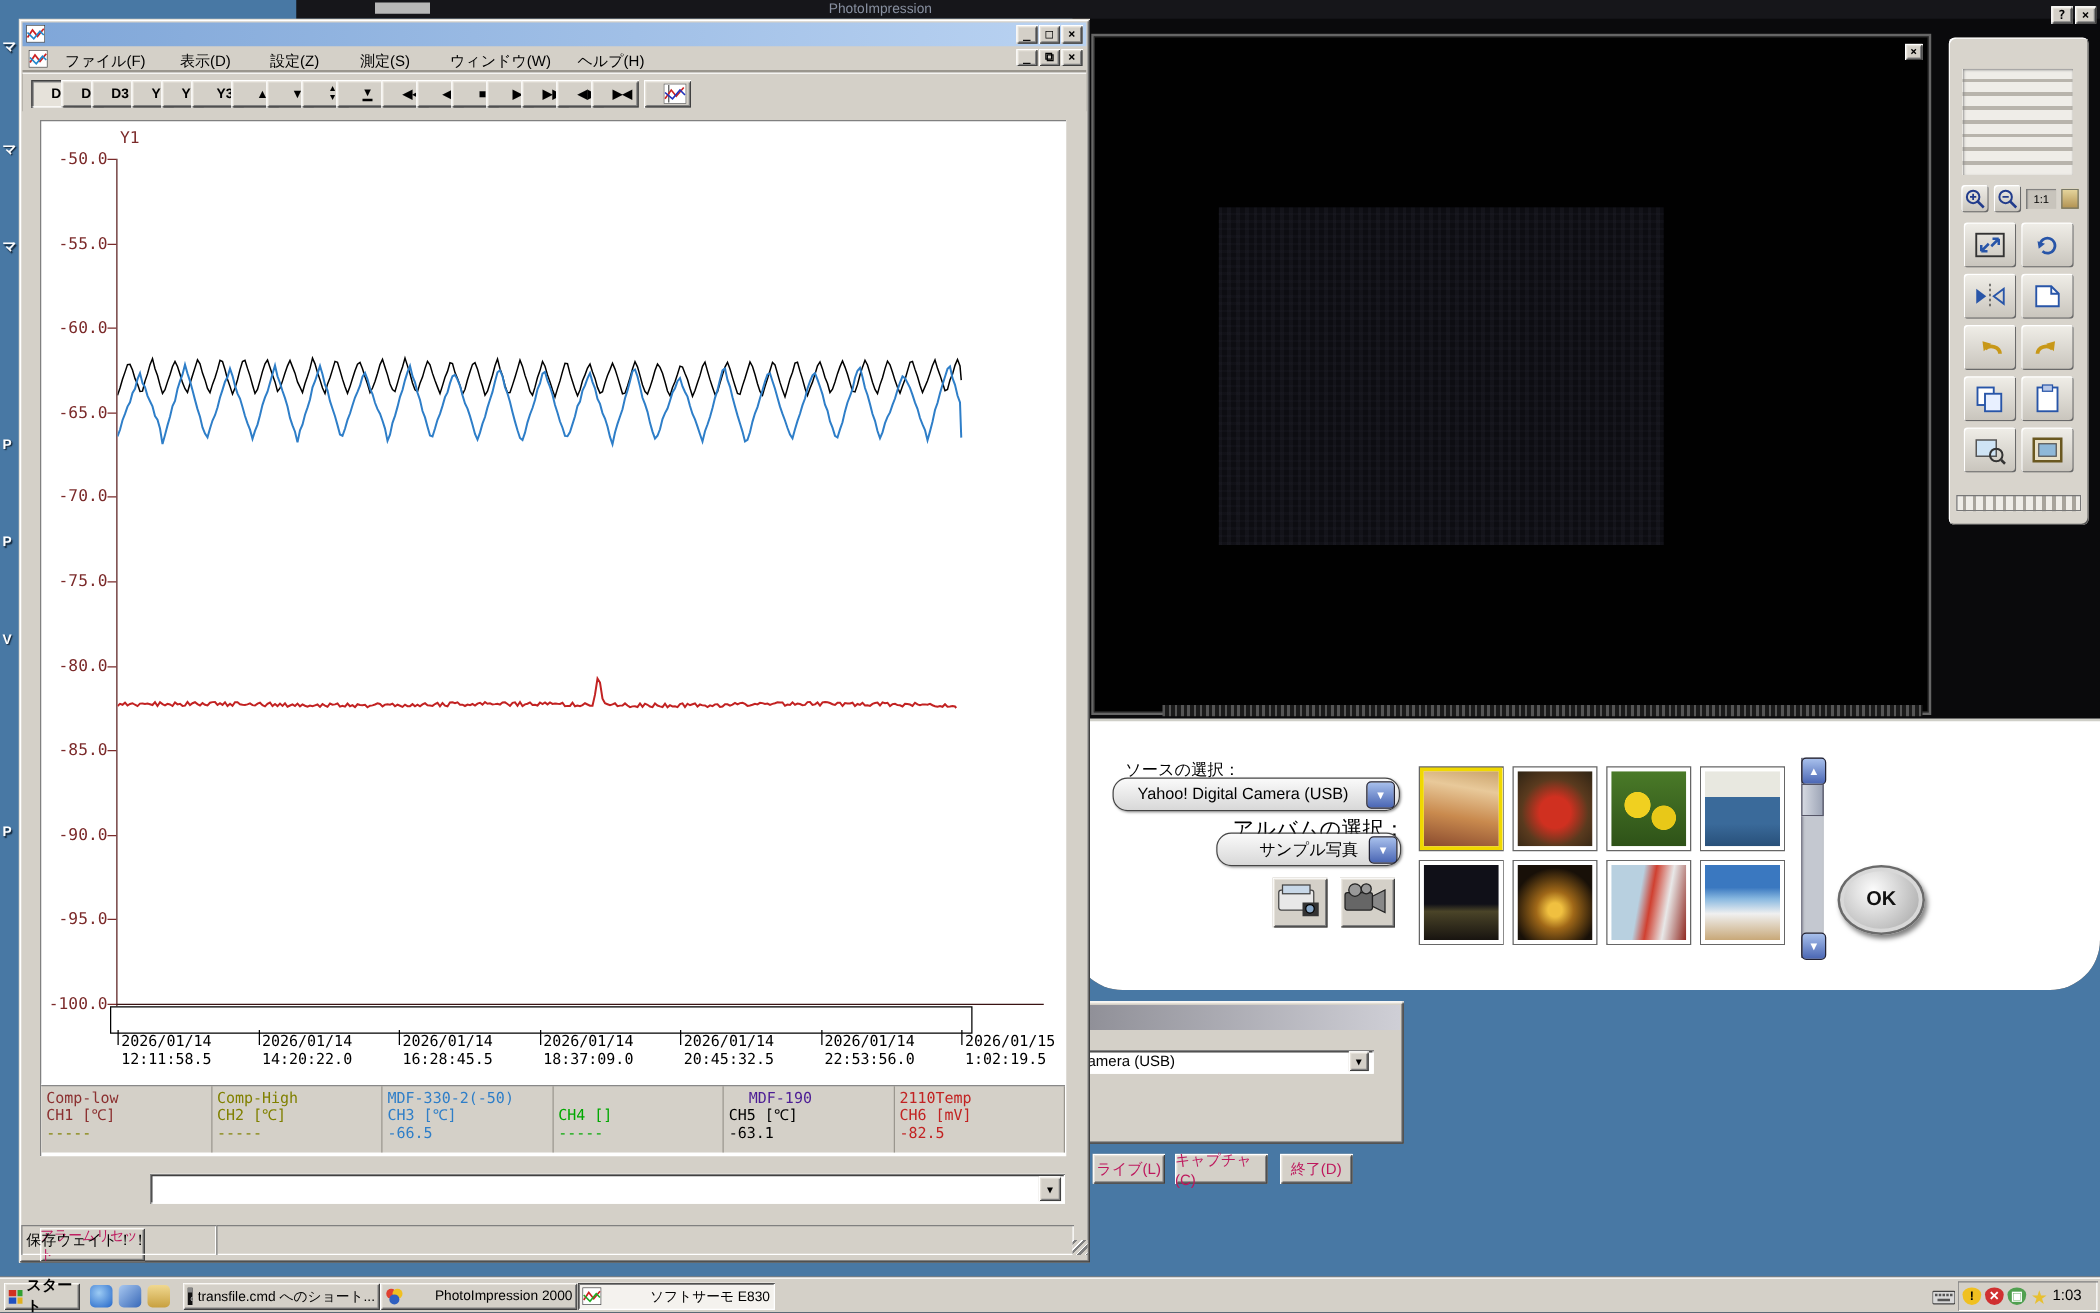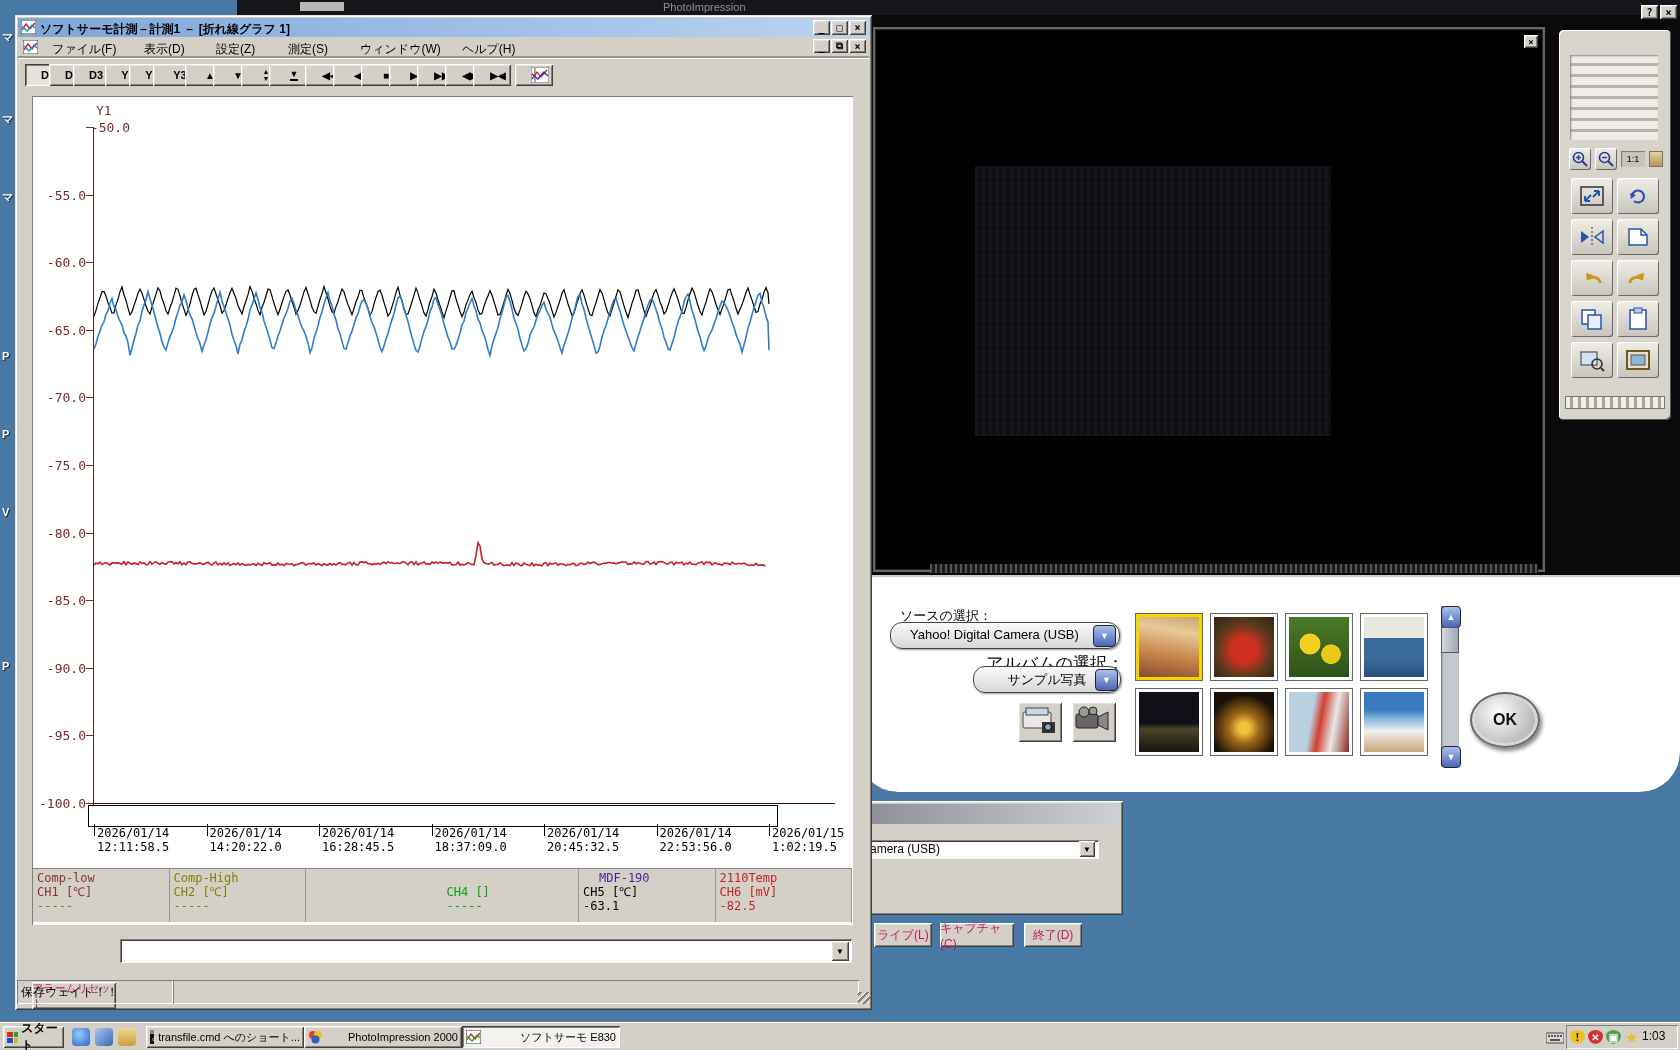--- a/index.html
+++ b/index.html
@@ -184,21 +184,20 @@
       <div class="abs raised dlgbtn" style="left: 80px; top: 78px; width: 74px; height: 24px;">キャプチャ(C)</div>
       <div class="abs raised dlgbtn" style="left: 164px; top: 78px; width: 58px; height: 24px;">終了(D)</div>
     </div>
     <div class="abs" style="left: 15px; top: 15px; width: 857px; height: 995px; background: rgb(212, 208, 200); box-shadow: rgb(232, 228, 220) 1px 1px 0px inset, rgb(64, 64, 64) -1px -1px 0px inset, rgb(255, 255, 255) 2px 2px 0px inset, rgb(128, 128, 128) -2px -2px 0px inset;">
       <div class="abs" style="left: 3px; top: 3px; width: 851px; height: 19px; background: linear-gradient(90deg, rgb(127, 166, 216), rgb(186, 211, 242));">
         <div class="abs" style="left: 3px; top: 2px; width: 15px; height: 15px;"><svg width="15" height="14">
             <rect x="0" y="0" width="15" height="14" fill="#fff" stroke="#333"></rect>
             <polyline points="1,10 5,4 9,9 14,3" fill="none" stroke="#C22" stroke-width="1.4"></polyline>
             <polyline points="1,6 6,11 11,5 14,8" fill="none" stroke="#28C" stroke-width="1.4"></polyline>
           </svg></div>
-        <div class="abs" style="left: 22px; top: 3px; width: 640px; height: 14px; font: bold 12px &quot;Liberation Sans&quot;, sans-serif; color: rgb(0, 0, 0); white-space: nowrap;">ソフトサーモ計測－計測1 － [折れ線グラフ 1]</div>
         <div class="abs raised winbtn" style="left: 795px; top: 2px; width: 17px; height: 15px;">_</div>
         <div class="abs raised winbtn" style="left: 813px; top: 2px; width: 17px; height: 15px;">□</div>
         <div class="abs raised winbtn" style="left: 831px; top: 2px; width: 17px; height: 15px;">×</div>
       </div>
       <div class="abs" style="left: 3px; top: 22px; width: 851px; height: 21px;">
         <div class="abs" style="left: 5px; top: 3px; width: 15px; height: 15px;"><svg width="15" height="14">
             <rect x="0" y="0" width="15" height="14" fill="#fff" stroke="#333"></rect>
             <polyline points="1,10 5,4 9,9 14,3" fill="none" stroke="#C22" stroke-width="1.4"></polyline>
             <polyline points="1,6 6,11 11,5 14,8" fill="none" stroke="#28C" stroke-width="1.4"></polyline>
           </svg></div>
@@ -238,21 +237,21 @@
           <svg width="18" height="16">
             <rect x="0" y="0" width="18" height="16" fill="#fff" stroke="#555"></rect>
             <line x1="4" y1="1" x2="4" y2="15" stroke="#555"></line>
             <polyline points="1,12 6,5 10,10 16,3" fill="none" stroke="#C22" stroke-width="1.3"></polyline>
             <polyline points="1,7 7,12 13,5 17,9" fill="none" stroke="#23B" stroke-width="1.3"></polyline>
           </svg>
         </div>
       </div>
       <div class="abs" style="left: 17px; top: 81px; width: 821px; height: 829px; background: rgb(255, 255, 255); box-shadow: rgb(128, 128, 128) 1px 1px 0px inset, rgb(255, 255, 255) -1px -1px 0px inset;">
         <div class="abs mono" style="left: 64px; top: 7px; width: 30px; height: 15px; color: rgb(123, 42, 42); font-size: 13px;">Y1</div>
-        <div class="abs mono ticklabel" style="left: 2px; top: 24px; width: 52px; height: 14px; padding-left: 44px;">-50.0</div>
+        <div class="abs mono ticklabel" style="left: 2px; top: 24px; width: 52px; height: 14px;">-50.0</div>
         <div class="abs" style="left: 54px; top: 31px; width: 7px; height: 1px; background: rgb(123, 42, 42);"></div>
         <div class="abs mono ticklabel" style="left: 2px; top: 91.6px; width: 52px; height: 14px;">-55.0</div>
         <div class="abs" style="left: 54px; top: 98.6px; width: 7px; height: 1px; background: rgb(123, 42, 42);"></div>
         <div class="abs mono ticklabel" style="left: 2px; top: 159.2px; width: 52px; height: 14px;">-60.0</div>
         <div class="abs" style="left: 54px; top: 166.2px; width: 7px; height: 1px; background: rgb(123, 42, 42);"></div>
         <div class="abs mono ticklabel" style="left: 2px; top: 226.8px; width: 52px; height: 14px;">-65.0</div>
         <div class="abs" style="left: 54px; top: 233.8px; width: 7px; height: 1px; background: rgb(123, 42, 42);"></div>
         <div class="abs mono ticklabel" style="left: 2px; top: 294.4px; width: 52px; height: 14px;">-70.0</div>
         <div class="abs" style="left: 54px; top: 301.4px; width: 7px; height: 1px; background: rgb(123, 42, 42);"></div>
         <div class="abs mono ticklabel" style="left: 2px; top: 362px; width: 52px; height: 14px;">-75.0</div>
@@ -300,20 +299,25 @@
           <div class="abs" style="left: 0px; top: 0px; width: 135.5px; height: 53px; border-right: 1px solid rgb(154, 150, 142);">
             <div class="abs mono legname" style="left: 4px; top: 3px; width: 128.5px; height: 13px; color: rgb(139, 48, 48);">Comp-low</div>
             <div class="abs mono legname" style="left: 4px; top: 17px; width: 128.5px; height: 13px; color: rgb(139, 48, 48);">CH1 [℃]</div>
             <div class="abs mono legname" style="left: 4px; top: 31px; width: 128.5px; height: 13px; color: rgb(128, 128, 0);">-----</div>
           </div>
           <div class="abs" style="left: 136.5px; top: 0px; width: 135.5px; height: 53px; border-right: 1px solid rgb(154, 150, 142);">
             <div class="abs mono legname" style="left: 4px; top: 3px; width: 128.5px; height: 13px; color: rgb(128, 128, 0);">Comp-High</div>
             <div class="abs mono legname" style="left: 4px; top: 17px; width: 128.5px; height: 13px; color: rgb(128, 128, 0);">CH2 [℃]</div>
             <div class="abs mono legname" style="left: 4px; top: 31px; width: 128.5px; height: 13px; color: rgb(128, 128, 0);">-----</div>
           </div>
+          <div class="abs" style="left: 273px; top: 0px; width: 135.5px; height: 53px; border-right: 1px solid rgb(154, 150, 142);">
+            <div class="abs mono legname" style="left: 4px; top: 3px; width: 128.5px; height: 13px; color: rgb(46, 126, 200);">MDF-330-2(-50)</div>
+            <div class="abs mono legname" style="left: 4px; top: 17px; width: 128.5px; height: 13px; color: rgb(46, 126, 200);">CH3 [℃]</div>
+            <div class="abs mono legname" style="left: 4px; top: 31px; width: 128.5px; height: 13px; color: rgb(46, 126, 200);">-66.5</div>
+          </div>
           <div class="abs" style="left: 409.5px; top: 0px; width: 135.5px; height: 53px; border-right: 1px solid rgb(154, 150, 142);">
             <div class="abs mono legname" style="left: 4px; top: 3px; width: 128.5px; height: 13px; color: rgb(0, 168, 0);"></div>
             <div class="abs mono legname" style="left: 4px; top: 17px; width: 128.5px; height: 13px; color: rgb(0, 168, 0);">CH4 []</div>
             <div class="abs mono legname" style="left: 4px; top: 31px; width: 128.5px; height: 13px; color: rgb(0, 168, 0);">-----</div>
           </div>
           <div class="abs" style="left: 546px; top: 0px; width: 135.5px; height: 53px; border-right: 1px solid rgb(154, 150, 142);">
             <div class="abs mono legname" style="left: 4px; top: 3px; width: 128.5px; height: 13px; color: #4c1d95; padding-left: 16px;">MDF-190</div>
             <div class="abs mono legname" style="left: 4px; top: 17px; width: 128.5px; height: 13px; color: rgb(0, 0, 0);">CH5 [℃]</div>
             <div class="abs mono legname" style="left: 4px; top: 31px; width: 128.5px; height: 13px; color: rgb(0, 0, 0);">-63.1</div>
           </div>

